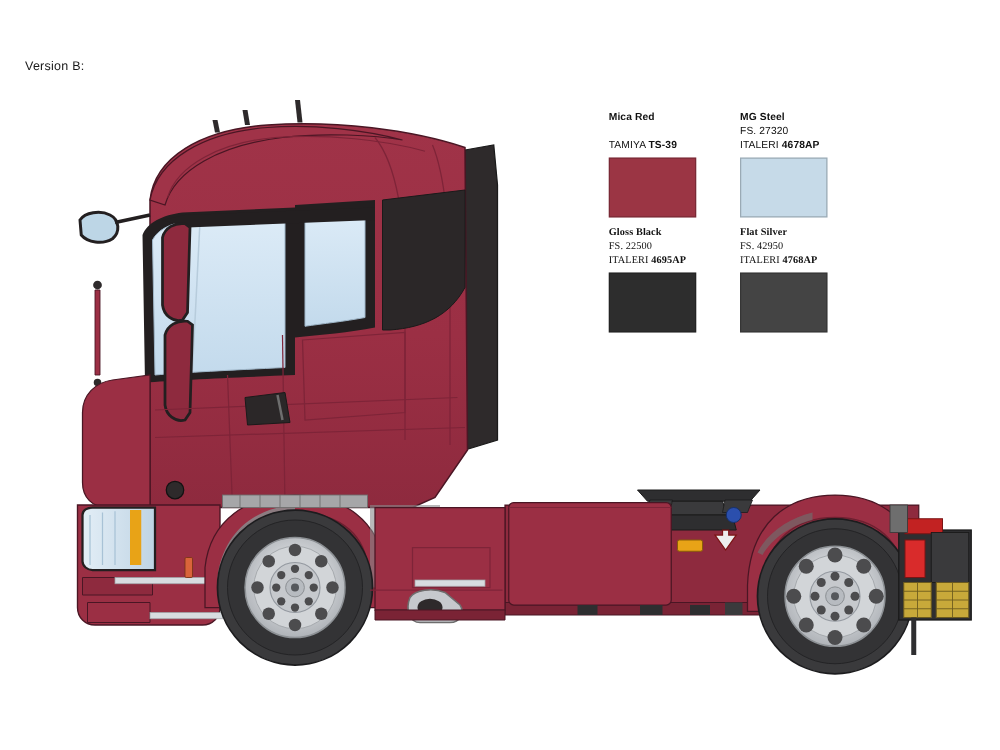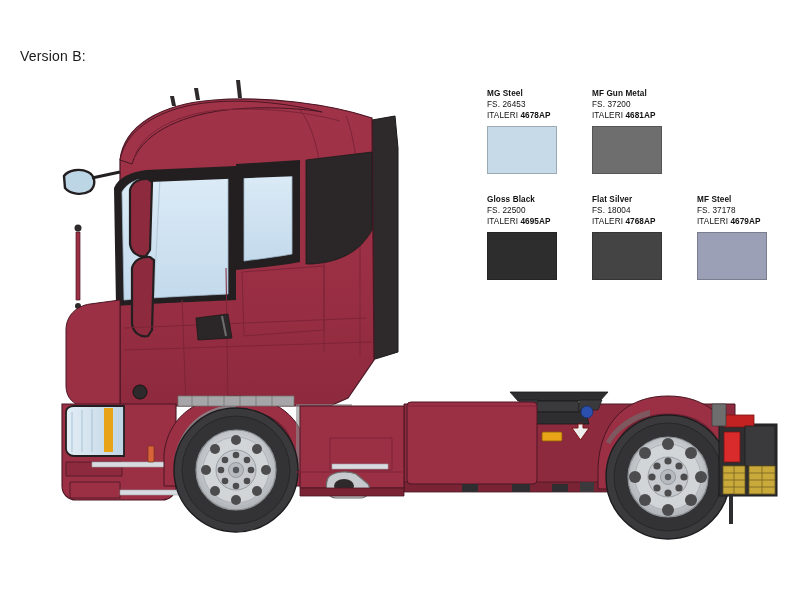--- a/index.html
+++ b/index.html
@@ -19,39 +19,39 @@
     position: absolute;
     inset: 0;
     background: #ffffff;
   }
 
   
   .version-title {
     position: absolute;
     left: 20px;
     top: 48px;
-    font-size: 14px;
+    font-size: 10px;
     font-weight: 400;
     color: #1a1a1a;
     letter-spacing: 0.2px;
     white-space: nowrap;
   }
 
   
   .paint-chart {
     position: absolute;
     left: 487px;
     top: 88px;
     width: 300px;
   }
   .paint-row {
     display: flex;
     gap: 16px;
   }
-  .paint-row.row-2 { margin-top: 20px; }
+  .paint-row.row-2 { margin-top: 6px; font-family: Liberation Serif, serif; }
 
   .paint-cell {
     width: 89px;
   }
   .paint-name {
     font-size: 8.2px;
     font-weight: bold;
     color: #111111;
     line-height: 11px;
     letter-spacing: 0.1px;
@@ -348,56 +348,50 @@
       <rect x="512" y="484" width="18" height="8" fill="#2E2E30"></rect>
       <rect x="552" y="484" width="16" height="8" fill="#2E2E30"></rect>
       <rect x="580" y="482" width="14" height="10" fill="#3A3A3C"></rect>
     </g>
   </svg>
 
   <div class="paint-chart">
 
     <div class="paint-row row-1">
 
+      <div class="paint-cell">
+        <div class="paint-name">Mica Red</div>
+        <div class="spacer-line"></div>
+        <div class="paint-line"><span>TAMIYA </span><span class="code">TS-39</span></div>
+        <div class="paint-swatch" style="background-color: rgb(155, 53, 68);"></div>
+      </div>
 
       <div class="paint-cell">
         <div class="paint-name">MG Steel</div>
-        <div class="paint-line">FS. 26453</div>
+        <div class="paint-line">FS. 27320</div>
         <div class="paint-line"><span>ITALERI </span><span class="code">4678AP</span></div>
         <div class="paint-swatch" style="background-color: rgb(198, 218, 232);"></div>
       </div>
 
-      <div class="paint-cell">
-        <div class="paint-name">MF Gun Metal</div>
-        <div class="paint-line">FS. 37200</div>
-        <div class="paint-line"><span>ITALERI </span><span class="code">4681AP</span></div>
-        <div class="paint-swatch" style="background-color: rgb(110, 110, 110);"></div>
-      </div>
 
     </div>
 
     <div class="paint-row row-2">
 
       <div class="paint-cell">
         <div class="paint-name">Gloss Black</div>
         <div class="paint-line">FS. 22500</div>
         <div class="paint-line"><span>ITALERI </span><span class="code">4695AP</span></div>
         <div class="paint-swatch" style="background-color: rgb(45, 45, 45);"></div>
       </div>
 
       <div class="paint-cell">
         <div class="paint-name">Flat Silver</div>
-        <div class="paint-line">FS. 18004</div>
+        <div class="paint-line">FS. 42950</div>
         <div class="paint-line"><span>ITALERI </span><span class="code">4768AP</span></div>
         <div class="paint-swatch" style="background-color: rgb(68, 68, 68);"></div>
       </div>
 
-      <div class="paint-cell">
-        <div class="paint-name">MF Steel</div>
-        <div class="paint-line">FS. 37178</div>
-        <div class="paint-line"><span>ITALERI </span><span class="code">4679AP</span></div>
-        <div class="paint-swatch" style="background-color: rgb(155, 160, 182);"></div>
-      </div>
 
     </div>
   </div>
 
 </div>
 
 </body></html>

